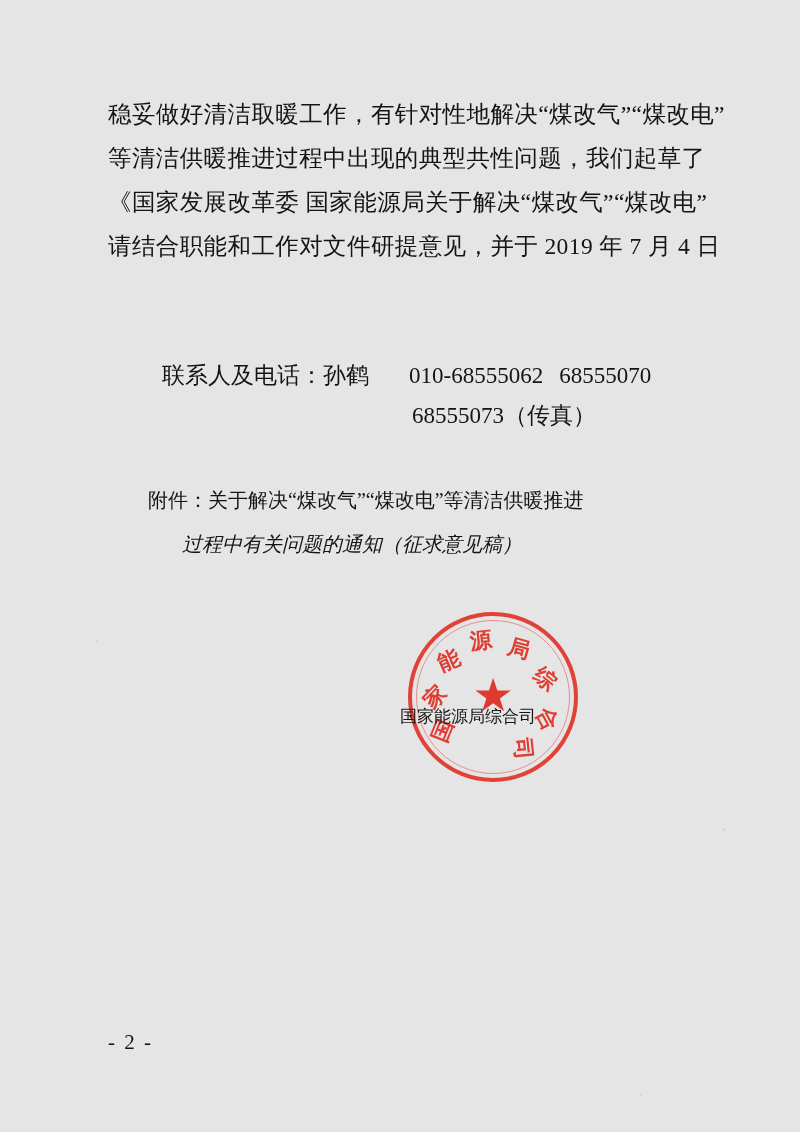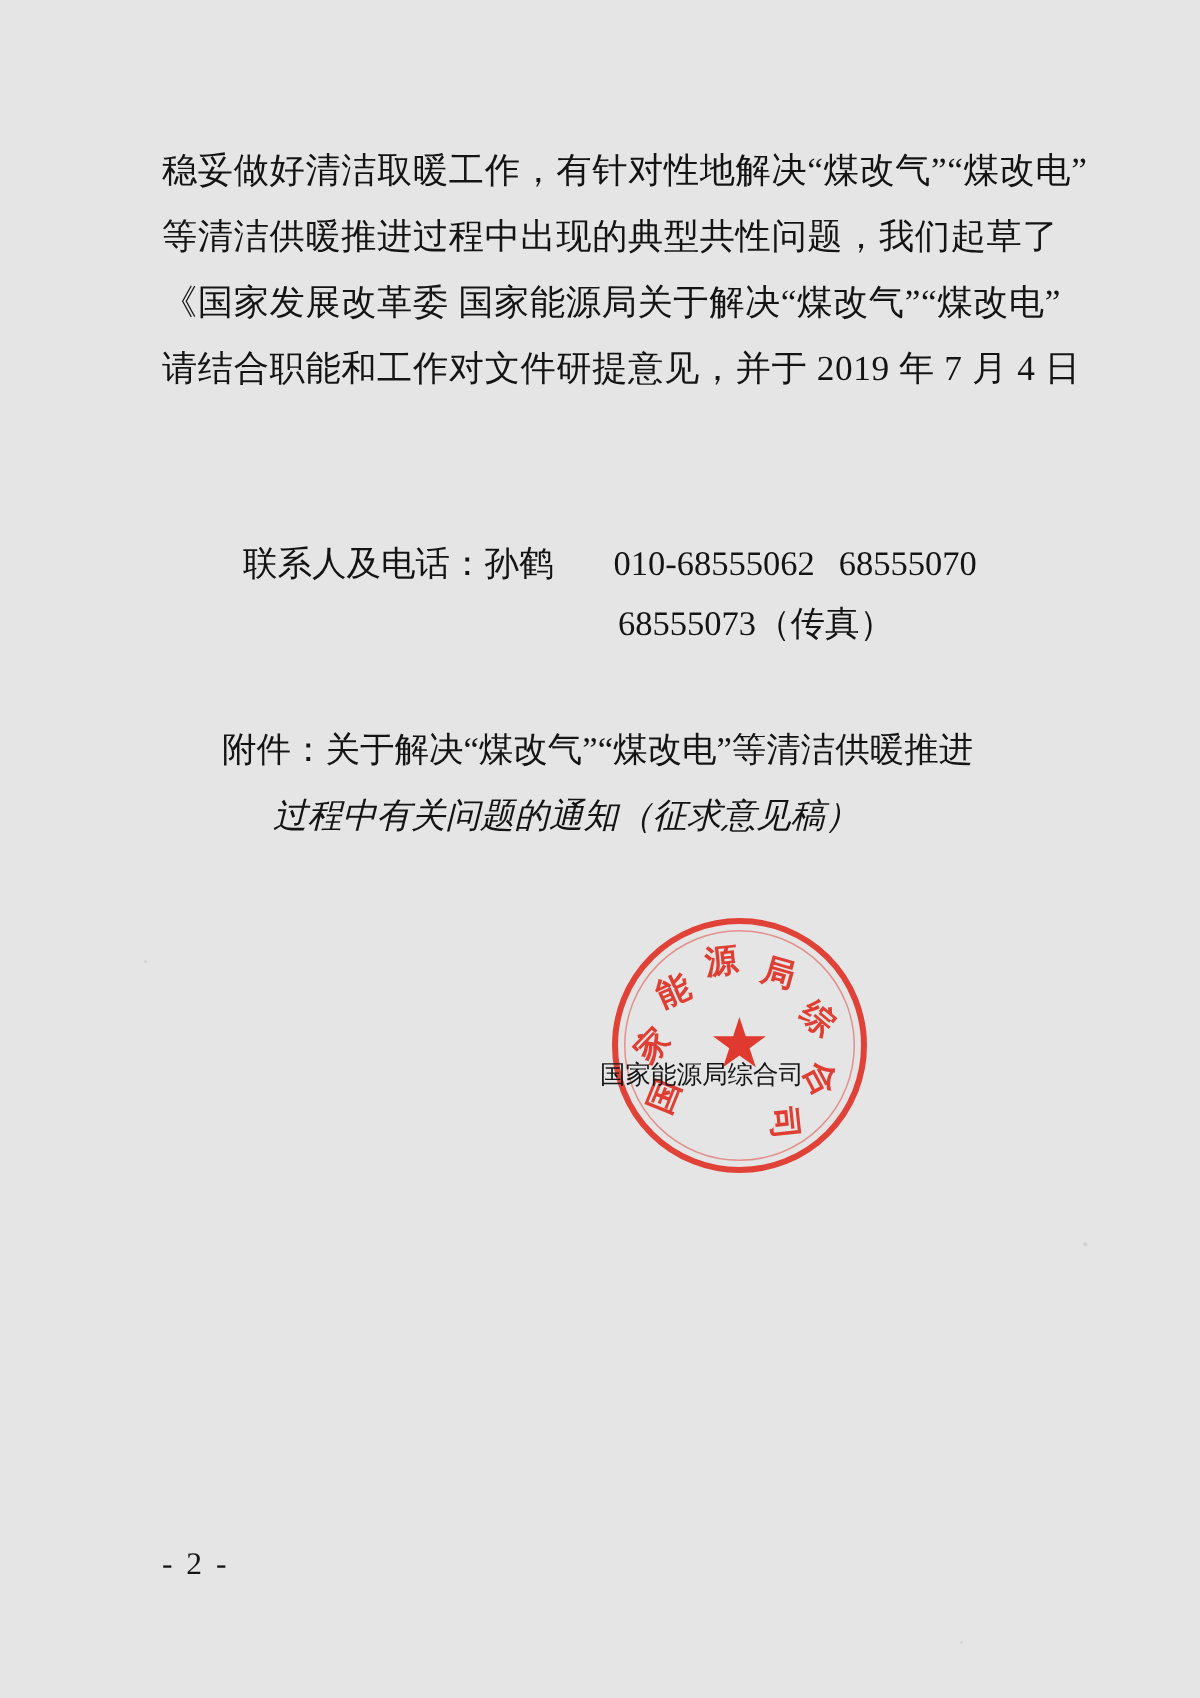--- a/index.html
+++ b/index.html
@@ -58,21 +58,21 @@
   .contact-line .gap-sm { display:inline-block; width: 16px; }
   .contact-indent { padding-left: 250px; }
 
   .attach-block {
     position: absolute;
     left: 148px;
     top: 478px;
     width: 560px;
   }
   .attach-line {
-    font-size: 23px;
+    font-size: 20px;
     line-height: 44px;
     white-space: nowrap;
   }
   .attach-line2 { padding-left: 34px; font-style: italic; }
 
   
   .seal {
     position: absolute;
     left: 408px;
     top: 612px;

